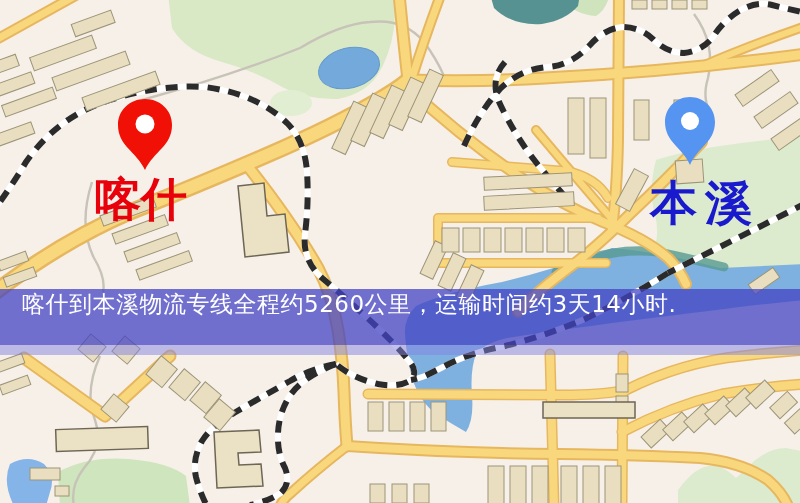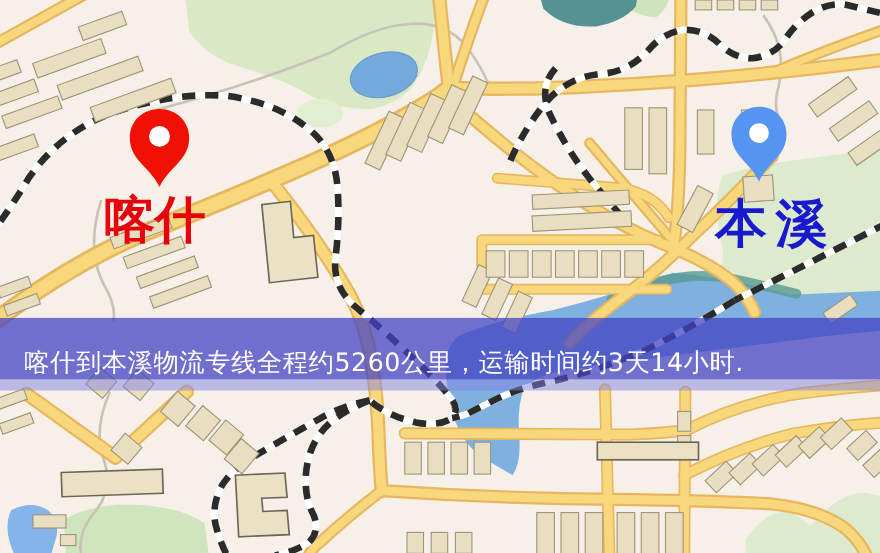--- a/index.html
+++ b/index.html
@@ -16,21 +16,21 @@
   .fw7{stroke-width:7}.fw6{stroke-width:6}
   
   .rail-base use{fill:none;stroke:#ffffff;stroke-width:6;}
   .rail-dash use{fill:none;stroke:#2b2b2b;stroke-width:6;stroke-dasharray:12 9;}
   
   .bld{fill:#e9dfc0;stroke:#9d9478;stroke-width:1;}
   .bld2{fill:#ebe1c4;stroke:#6e6655;stroke-width:1.5;}
   .stream{fill:none;stroke:#c8c3b8;stroke-width:2.4;}
   
   .banner{position:absolute;left:0;top:289px;width:800px;height:56px;
-          background:rgba(66,66,196,0.74);display:flex;align-items:flex-end;z-index:5;}
+          background:rgba(66,66,196,0.74);display:flex;align-items:flex-start;z-index:5;}
   .banner-text{color:#ffffff;font-size:23px;padding-left:22px;white-space:nowrap;
                letter-spacing:.5px;}
   .banner-ext{position:absolute;left:0;top:345px;width:800px;height:10px;
               background:rgba(130,130,226,0.5);z-index:5;}
   .city{font-weight:bold;}
 </style>
 </head>
 <body>
 
 <div class="screen">

